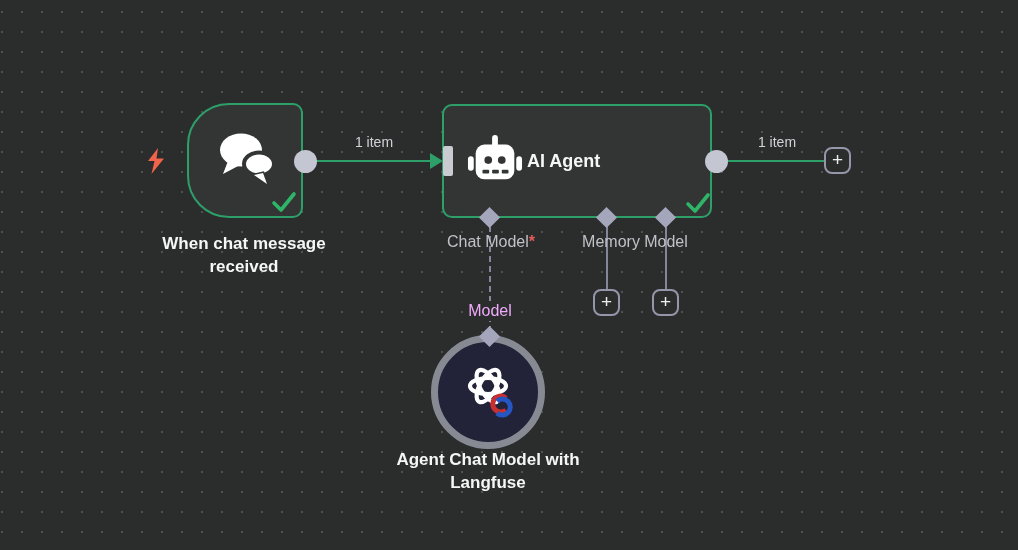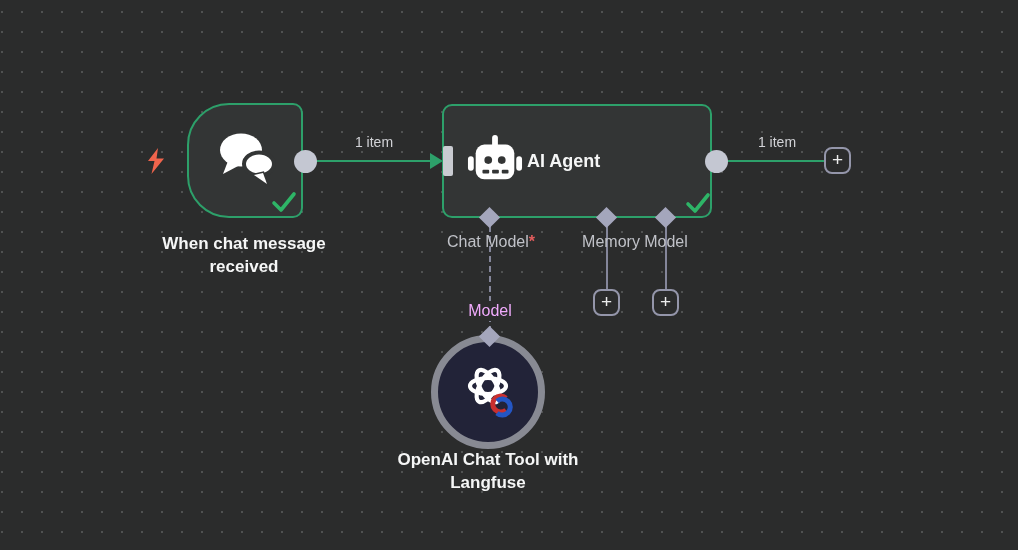--- a/index.html
+++ b/index.html
@@ -153,15 +153,15 @@
           <ellipse cx="24" cy="24" rx="18" ry="8" transform="rotate(60 24 24)"></ellipse>
           <ellipse cx="24" cy="24" rx="18" ry="8" transform="rotate(120 24 24)"></ellipse>
         </g>
       </svg>
       <svg class="lf-badge" width="30" height="26" viewBox="0 0 30 26">
         <path d="M20 6 A 8 8 0 1 0 20 18" fill="none" stroke="#c92f2f" stroke-width="5"></path>
         <path d="M11 9 A 8 8 0 1 1 11 21" fill="none" stroke="#2456c4" stroke-width="5"></path>
       </svg>
     </div>
   </div>
-  <div class="ext-label model-ext">OpenAI Chat Tool with Langfuse</div>
+  <div class="ext-label model-ext">Agent Chat Model with Langfuse</div>
 
 </div>
 
 </body></html>

